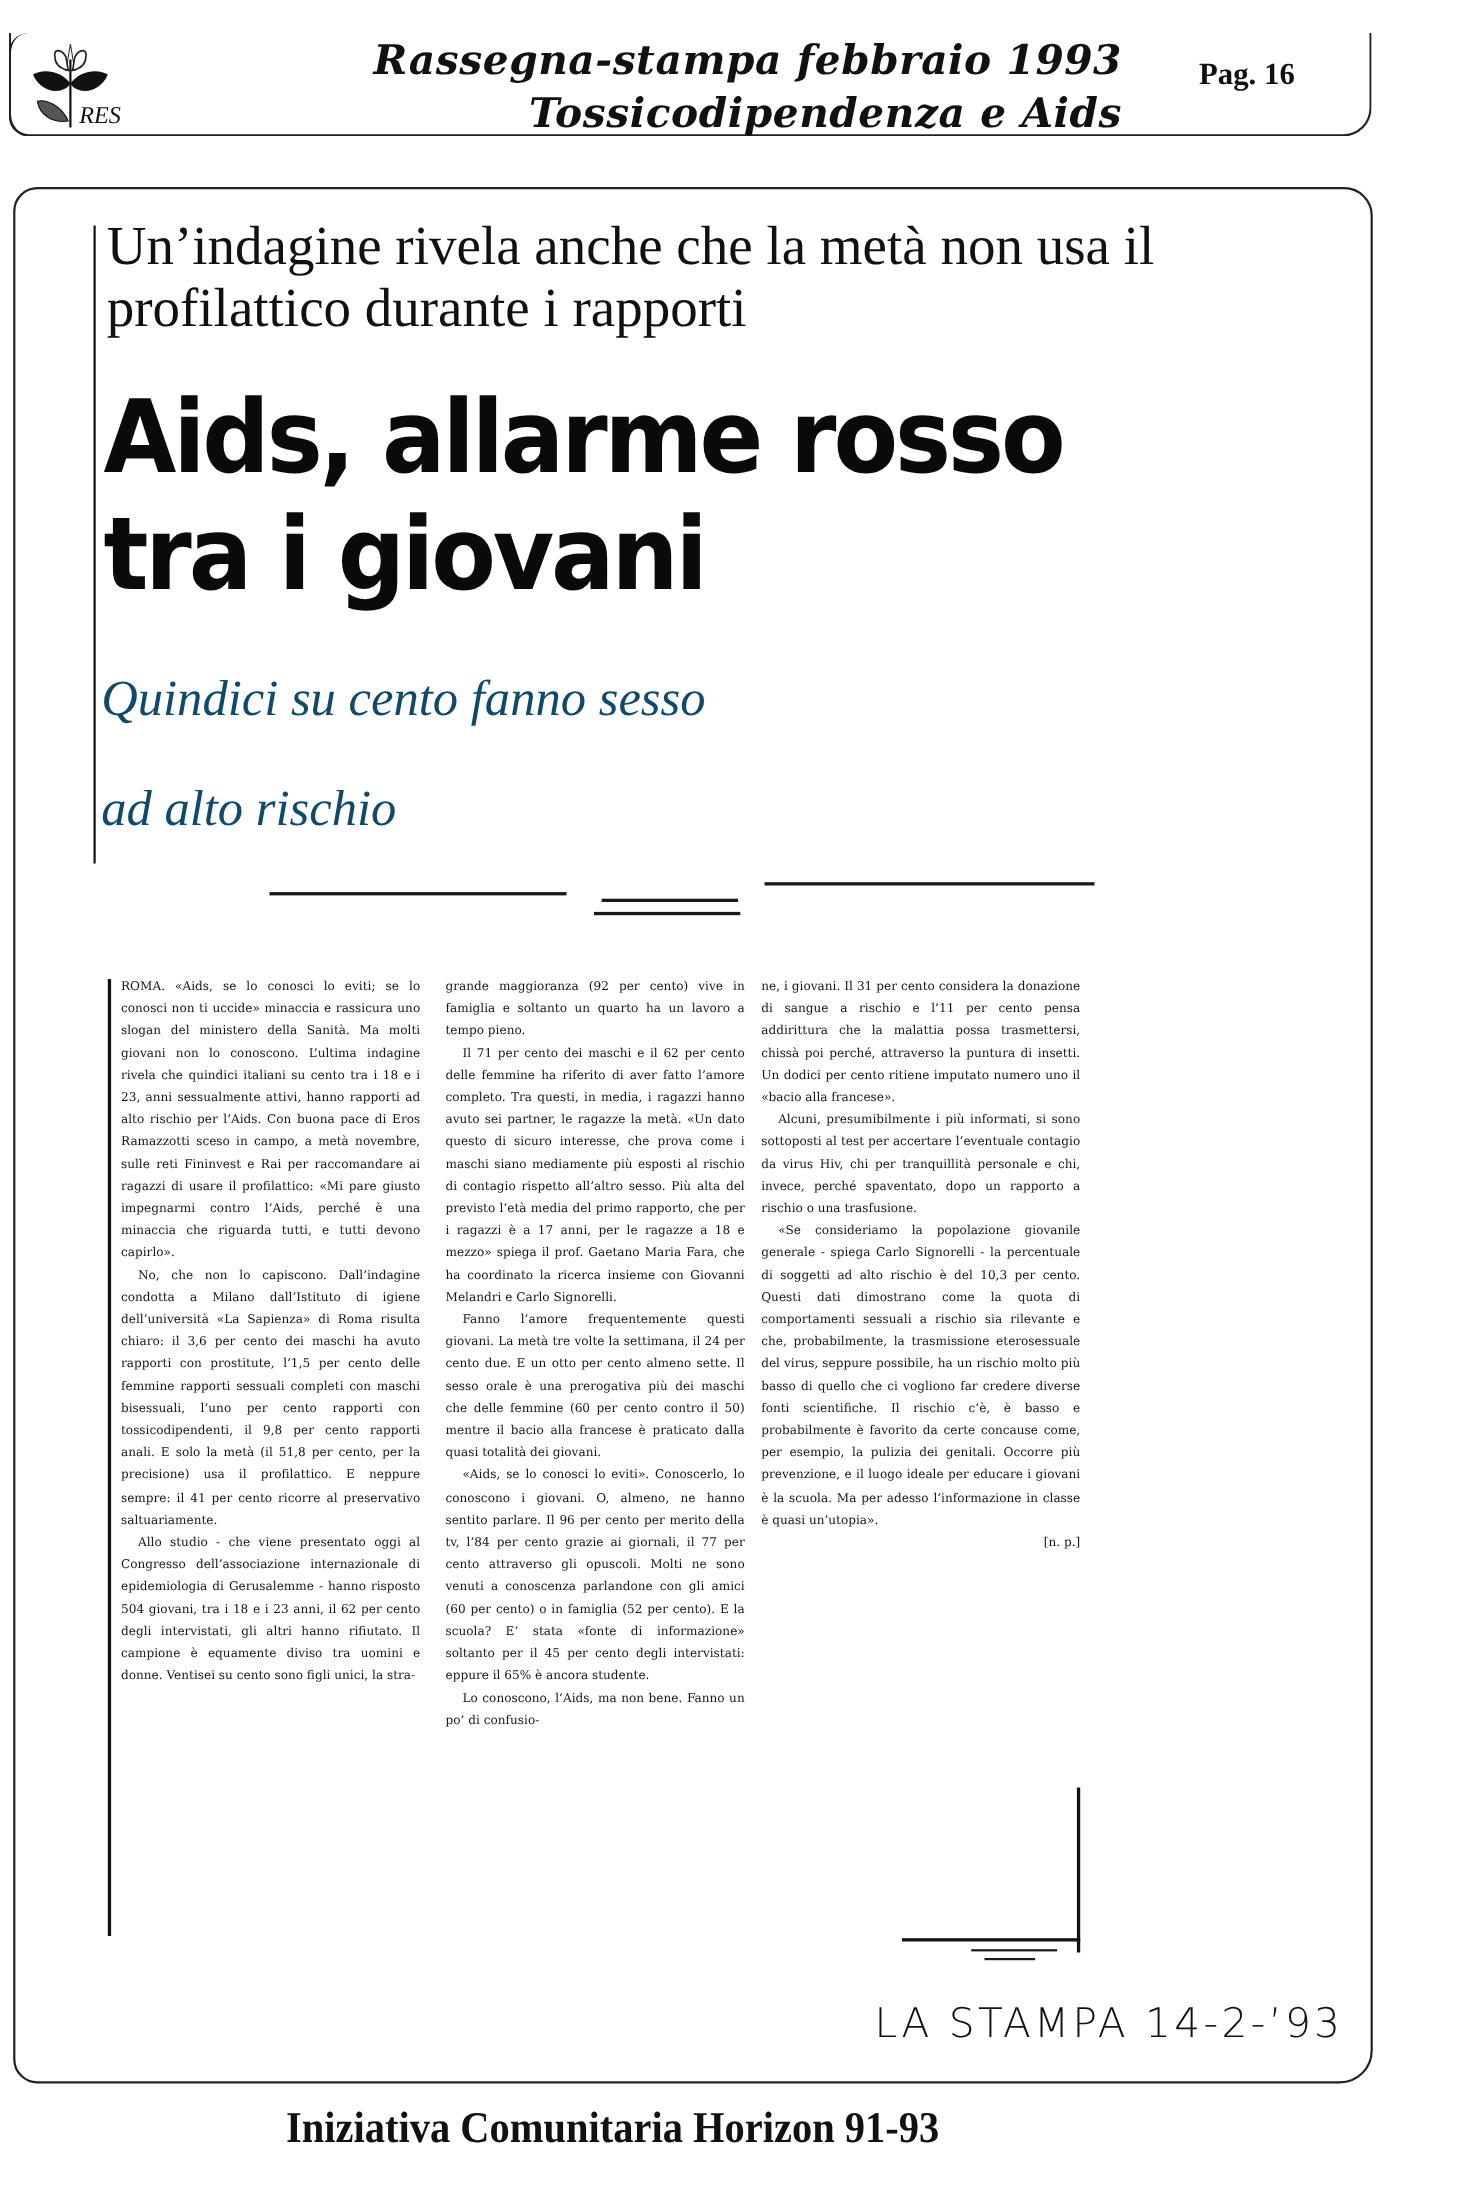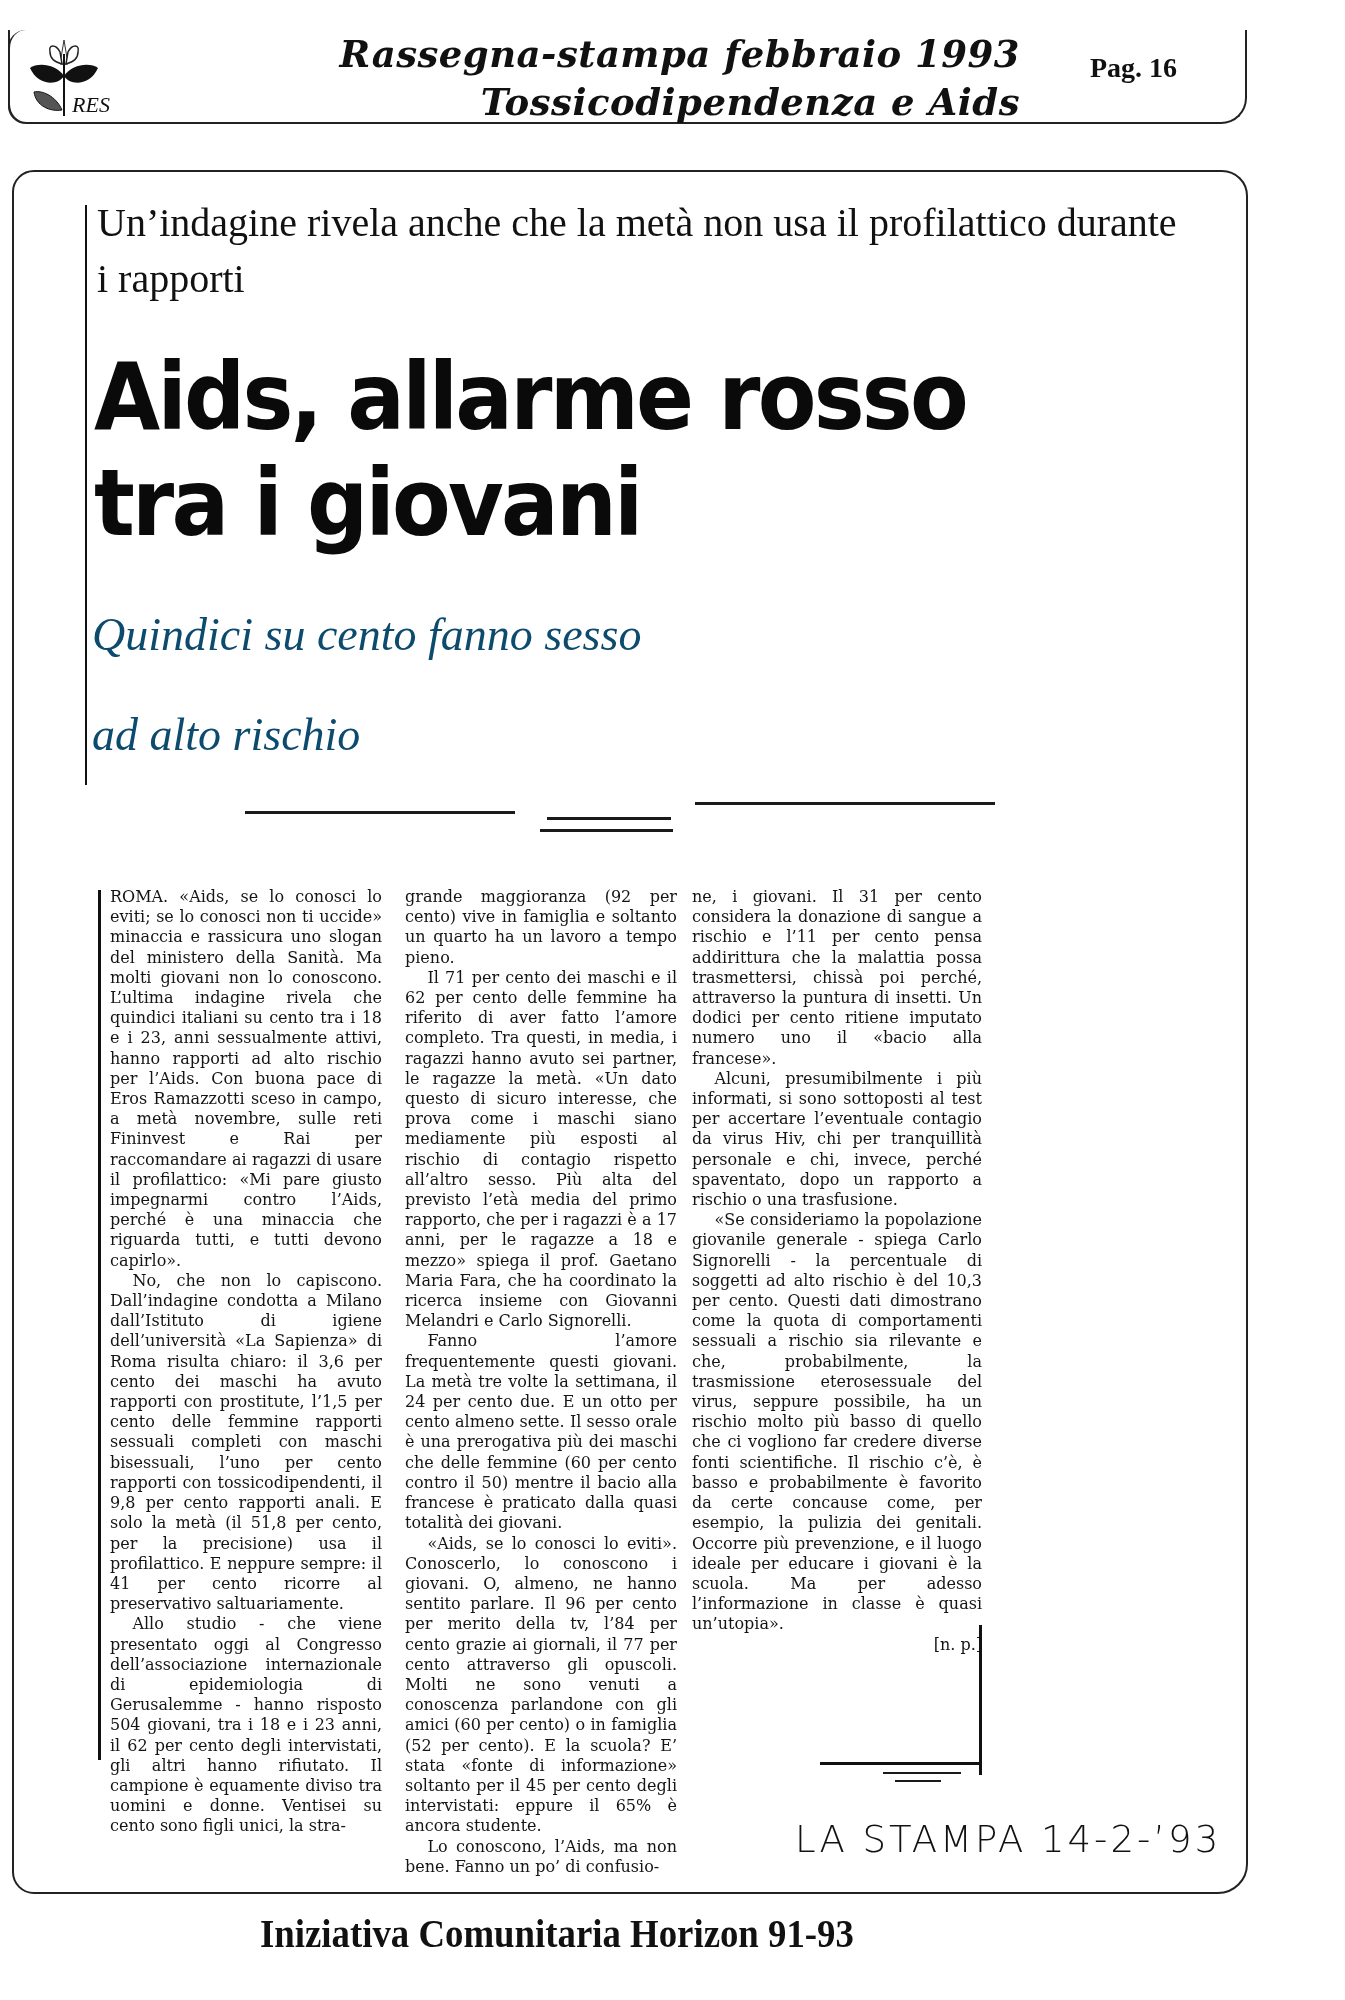--- a/index.html
+++ b/index.html
@@ -28,41 +28,41 @@
   
   .article-frame {
     position: absolute; left: 12px; top: 170px; width: 1232px; height: 1720px;
     border: 2px solid #222; border-radius: 22px 26px 30px 22px;
   }
 
   .kicker-rule { position: absolute; left: 85px; top: 205px; width: 2px; height: 580px; background: #111; }
 
   .kicker {
     position: absolute; left: 97px; top: 195px; width: 1080px;
-    font-family: "Liberation Serif", serif; font-size: 40px; line-height: 56px; color: #111;
+    font-family: "Liberation Serif", serif; font-size: 50px; line-height: 56px; color: #111;
   }
   .headline {
     position: absolute; left: 94px; top: 345px; width: 1060px;
     font-family: "DejaVu Sans", sans-serif; font-weight: 900; font-size: 92px;
     line-height: 106px; letter-spacing: -3px; color: #0a0a0a;
     transform: scaleX(0.93); transform-origin: left top;
   }
   .subhead {
     position: absolute; left: 92px; top: 585px; width: 1060px;
     font-family: "Liberation Serif", serif; font-style: italic; font-size: 46px;
     line-height: 100px; color: #0c4a6e;
   }
 
   .sep { position: absolute; height: 3px; background: #1a1a1a; }
 
   
   .col-rule-left { position: absolute; left: 98px; top: 890px; width: 3px; height: 870px; background: #111; }
   .column {
     position: absolute; top: 887px;
-    font-family: "DejaVu Serif", serif; font-size: 16px; line-height: 20.2px;
+    font-family: "DejaVu Serif", serif; font-size: 11px; line-height: 20.2px;
     text-align: justify; color: #141414;
   }
   .column p { margin: 0; text-indent: 0; }
   .column p.indent { text-indent: 1.4em; }
   .col1 { left: 110px; width: 272px; }
   .col2 { left: 405px; width: 272px; }
   .col3 { left: 692px; width: 290px; }
   .signature-right { float: right; }
 
   .col3-rule { position: absolute; left: 979px; top: 1625px; width: 3px; height: 150px; background: #111; }

